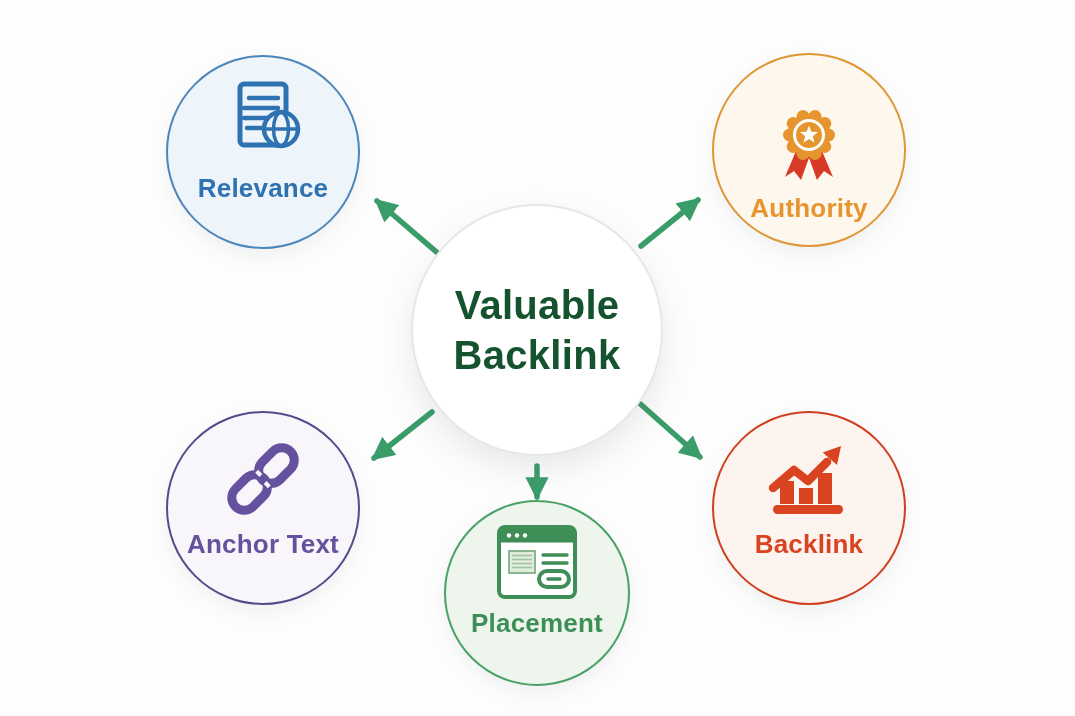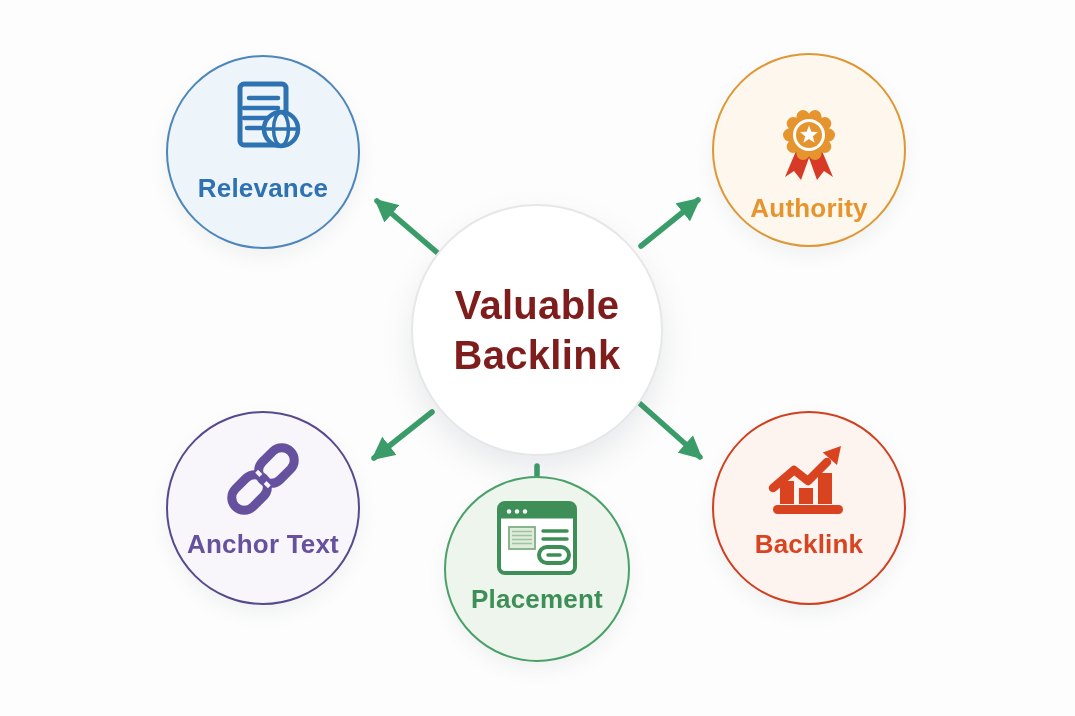--- a/index.html
+++ b/index.html
@@ -41,21 +41,21 @@
     border:2px solid #e6e7e9;
     box-shadow:0 14px 30px rgba(90,100,115,0.13);
     justify-content:center;
   }
   .hub .label{
     width:200px;
     text-align:center;
     font-size:40px;
     line-height:1.25;
     font-weight:700;
-    color:#7f1d1d;
+    color:#14532d;
     letter-spacing:0.3px;
   }
 </style>
 </head>
 <body>
 
 <div class="canvas">
 
   <svg class="arrows" viewBox="0 0 1075 716">
     <defs>
@@ -128,21 +128,21 @@
         </g>
         <g transform="rotate(-45 46 46)" stroke="var(--fill)" stroke-width="4">
           <line x1="47" y1="36" x2="47" y2="42"></line>
           <line x1="45" y1="50" x2="45" y2="56"></line>
         </g>
       </svg>
     </div>
     <div class="label">Anchor Text</div>
   </div>
 
-  <div class="node sat" style="left: 444px; top: 476px; width: 186px; height: 186px; --accent: #3e8f57; --border: #49a168; --fill: #edf5ec;">
+  <div class="node sat" style="left: 444px; top: 500px; width: 186px; height: 186px; --accent: #3e8f57; --border: #49a168; --fill: #edf5ec;">
     <div class="icon">
       <svg width="96" height="82" viewBox="0 0 96 82">
         <rect x="10" y="5" width="76" height="70" rx="6" fill="#ffffff" stroke="currentColor" stroke-width="4"></rect>
         <path d="M11,20.5 L85,20.5 L85,12 Q85,6.5 79,6.5 L17,6.5 Q11,6.5 11,12 Z" fill="currentColor"></path>
         <g fill="#ffffff">
           <circle cx="20" cy="13.5" r="2.2"></circle>
             <circle cx="28" cy="13.5" r="2.2"></circle>
             <circle cx="36" cy="13.5" r="2.2"></circle>
         </g>
         <rect x="20" y="29" width="26" height="22" fill="#e0edda" stroke="#7fae85" stroke-width="1.8"></rect>

